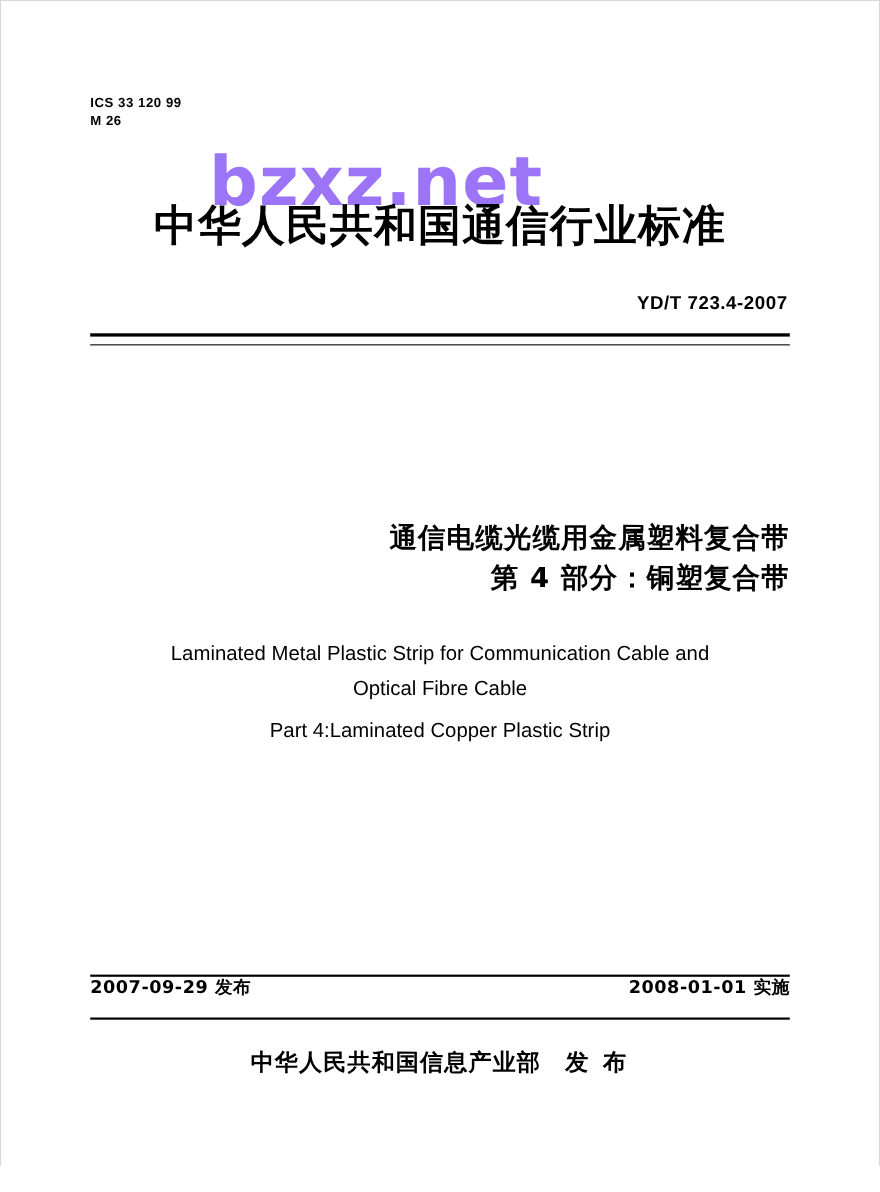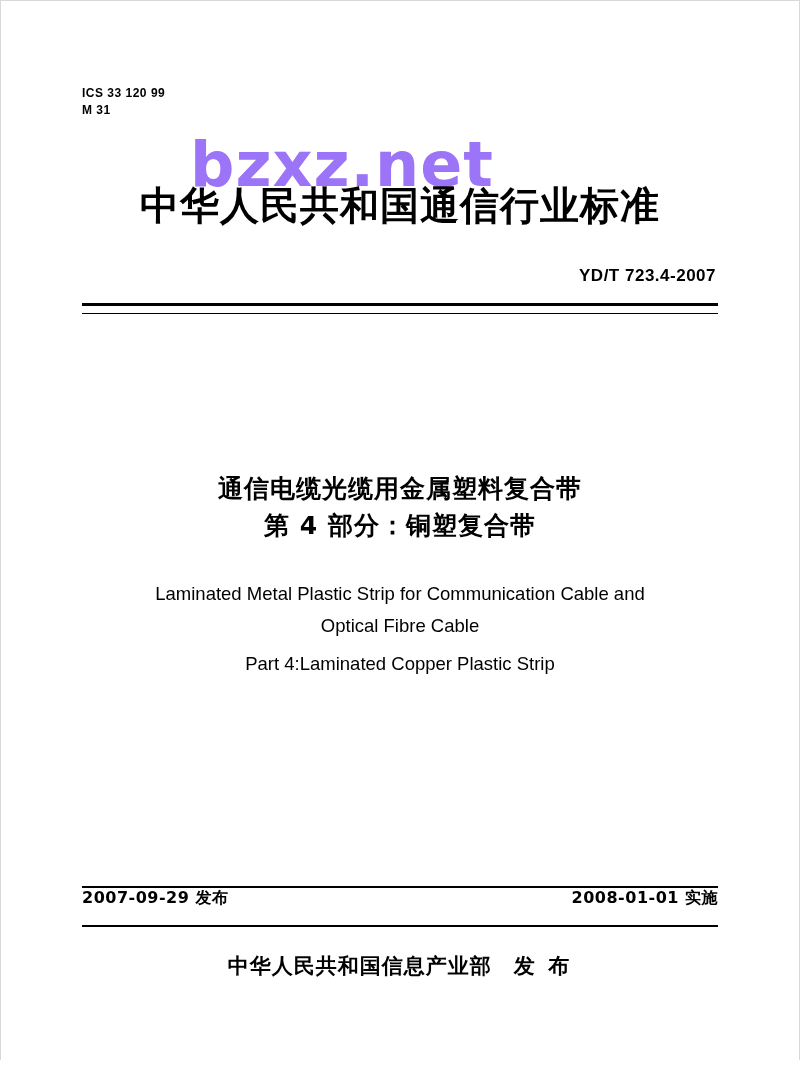--- a/index.html
+++ b/index.html
@@ -108,21 +108,21 @@
     white-space: nowrap;
     pointer-events: none;
   }
 
   
   .title-zh {
     position: absolute;
     top: 470px;
     left: 0;
     width: 636px;
-    text-align: center;
+    text-align: right;
     font-family: "DejaVu Sans", sans-serif;
     font-size: 25px;
     font-weight: bold;
     line-height: 37px;
     letter-spacing: 1px;
   }
   .title-en {
     position: absolute;
     top: 578px;
     left: 0;
@@ -185,21 +185,21 @@
 </head>
 <body>
 
 <div class="page">
   <div class="scan-edge"></div>
 
   <div class="content">
 
     <div class="ics-block">
       <div>ICS 33 120 99</div>
-      <div>M 31</div>
+      <div>M 26</div>
     </div>
 
 
     <div class="watermark">bzxz.net</div>
 
     <div class="cn-standard-title">中华人民共和国通信行业标准</div>
 
     <div class="std-number">YD/T 723.4-2007</div>
 
     <div class="rule-top"></div>

